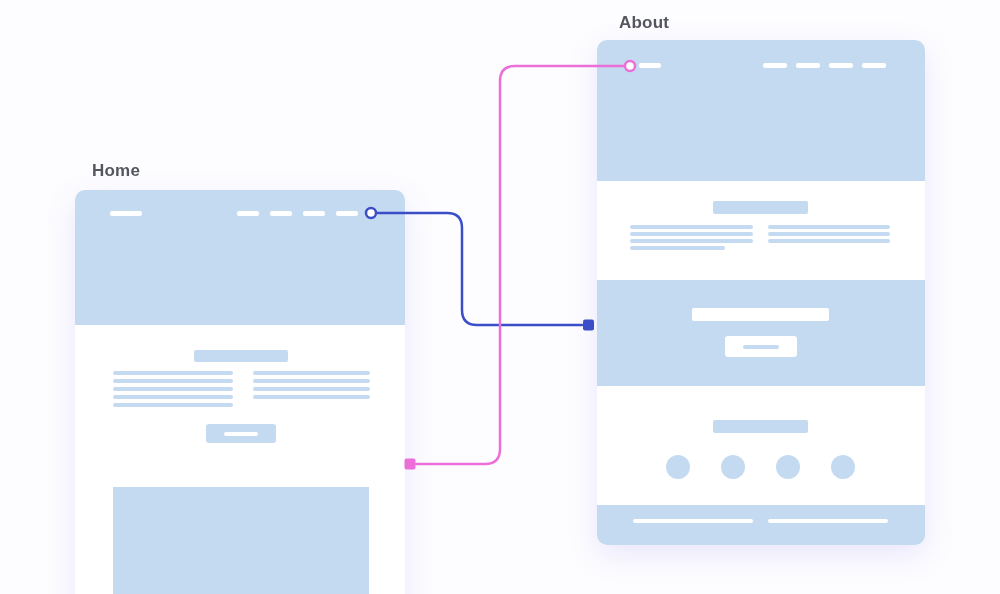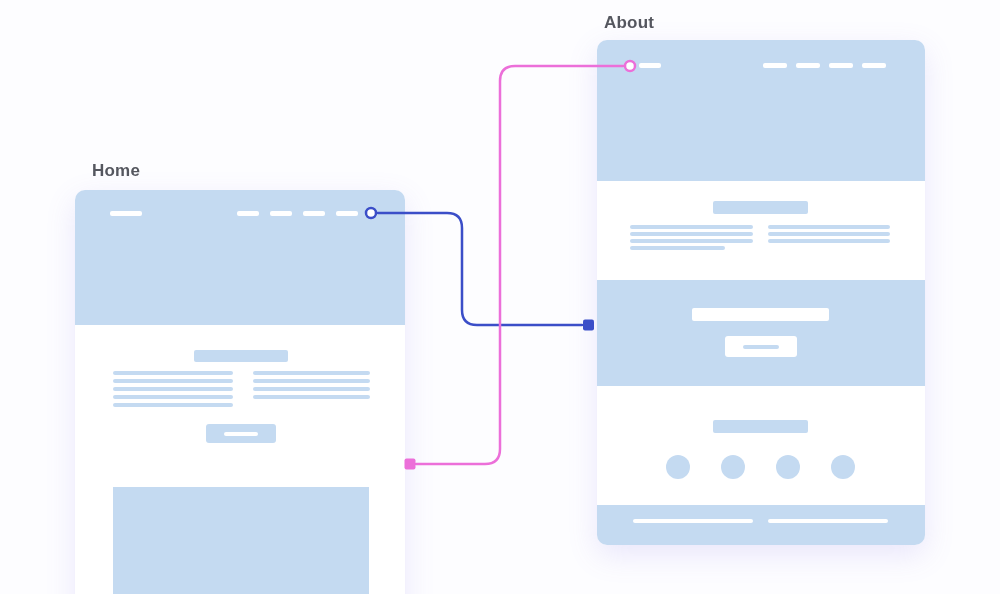--- a/index.html
+++ b/index.html
@@ -74,21 +74,21 @@
     <div class="blk rounded" style="left:178px; top:197px; width:117px; height:4px;"></div>
     <div class="blk rounded" style="left:178px; top:205px; width:117px; height:4px;"></div>
 
     <div class="btn-blue" style="left:131px; top:234px; width:70px; height:19px;">
         <span></span>
       </div>
 
     <div class="blk" style="left:38px; top:297px; width:256px; height:143px;"></div>
   </div>
 
-  <div class="page-label" style="left:604px; top:13px;">About</div>
+  <div class="page-label" style="left:619px; top:13px;">About</div>
 
   <div class="card" style="left:597px; top:40px; width:328px; height:505px;">
 
     <div class="blk" style="left:0; top:0; width:328px; height:141px;"></div>
     <div class="wht rounded" style="left:42px; top:23px; width:22px; height:5px;"></div>
     <div class="wht rounded" style="left:166px; top:23px; width:24px; height:5px;"></div>
     <div class="wht rounded" style="left:199px; top:23px; width:24px; height:5px;"></div>
     <div class="wht rounded" style="left:232px; top:23px; width:24px; height:5px;"></div>
     <div class="wht rounded" style="left:265px; top:23px; width:24px; height:5px;"></div>
 

